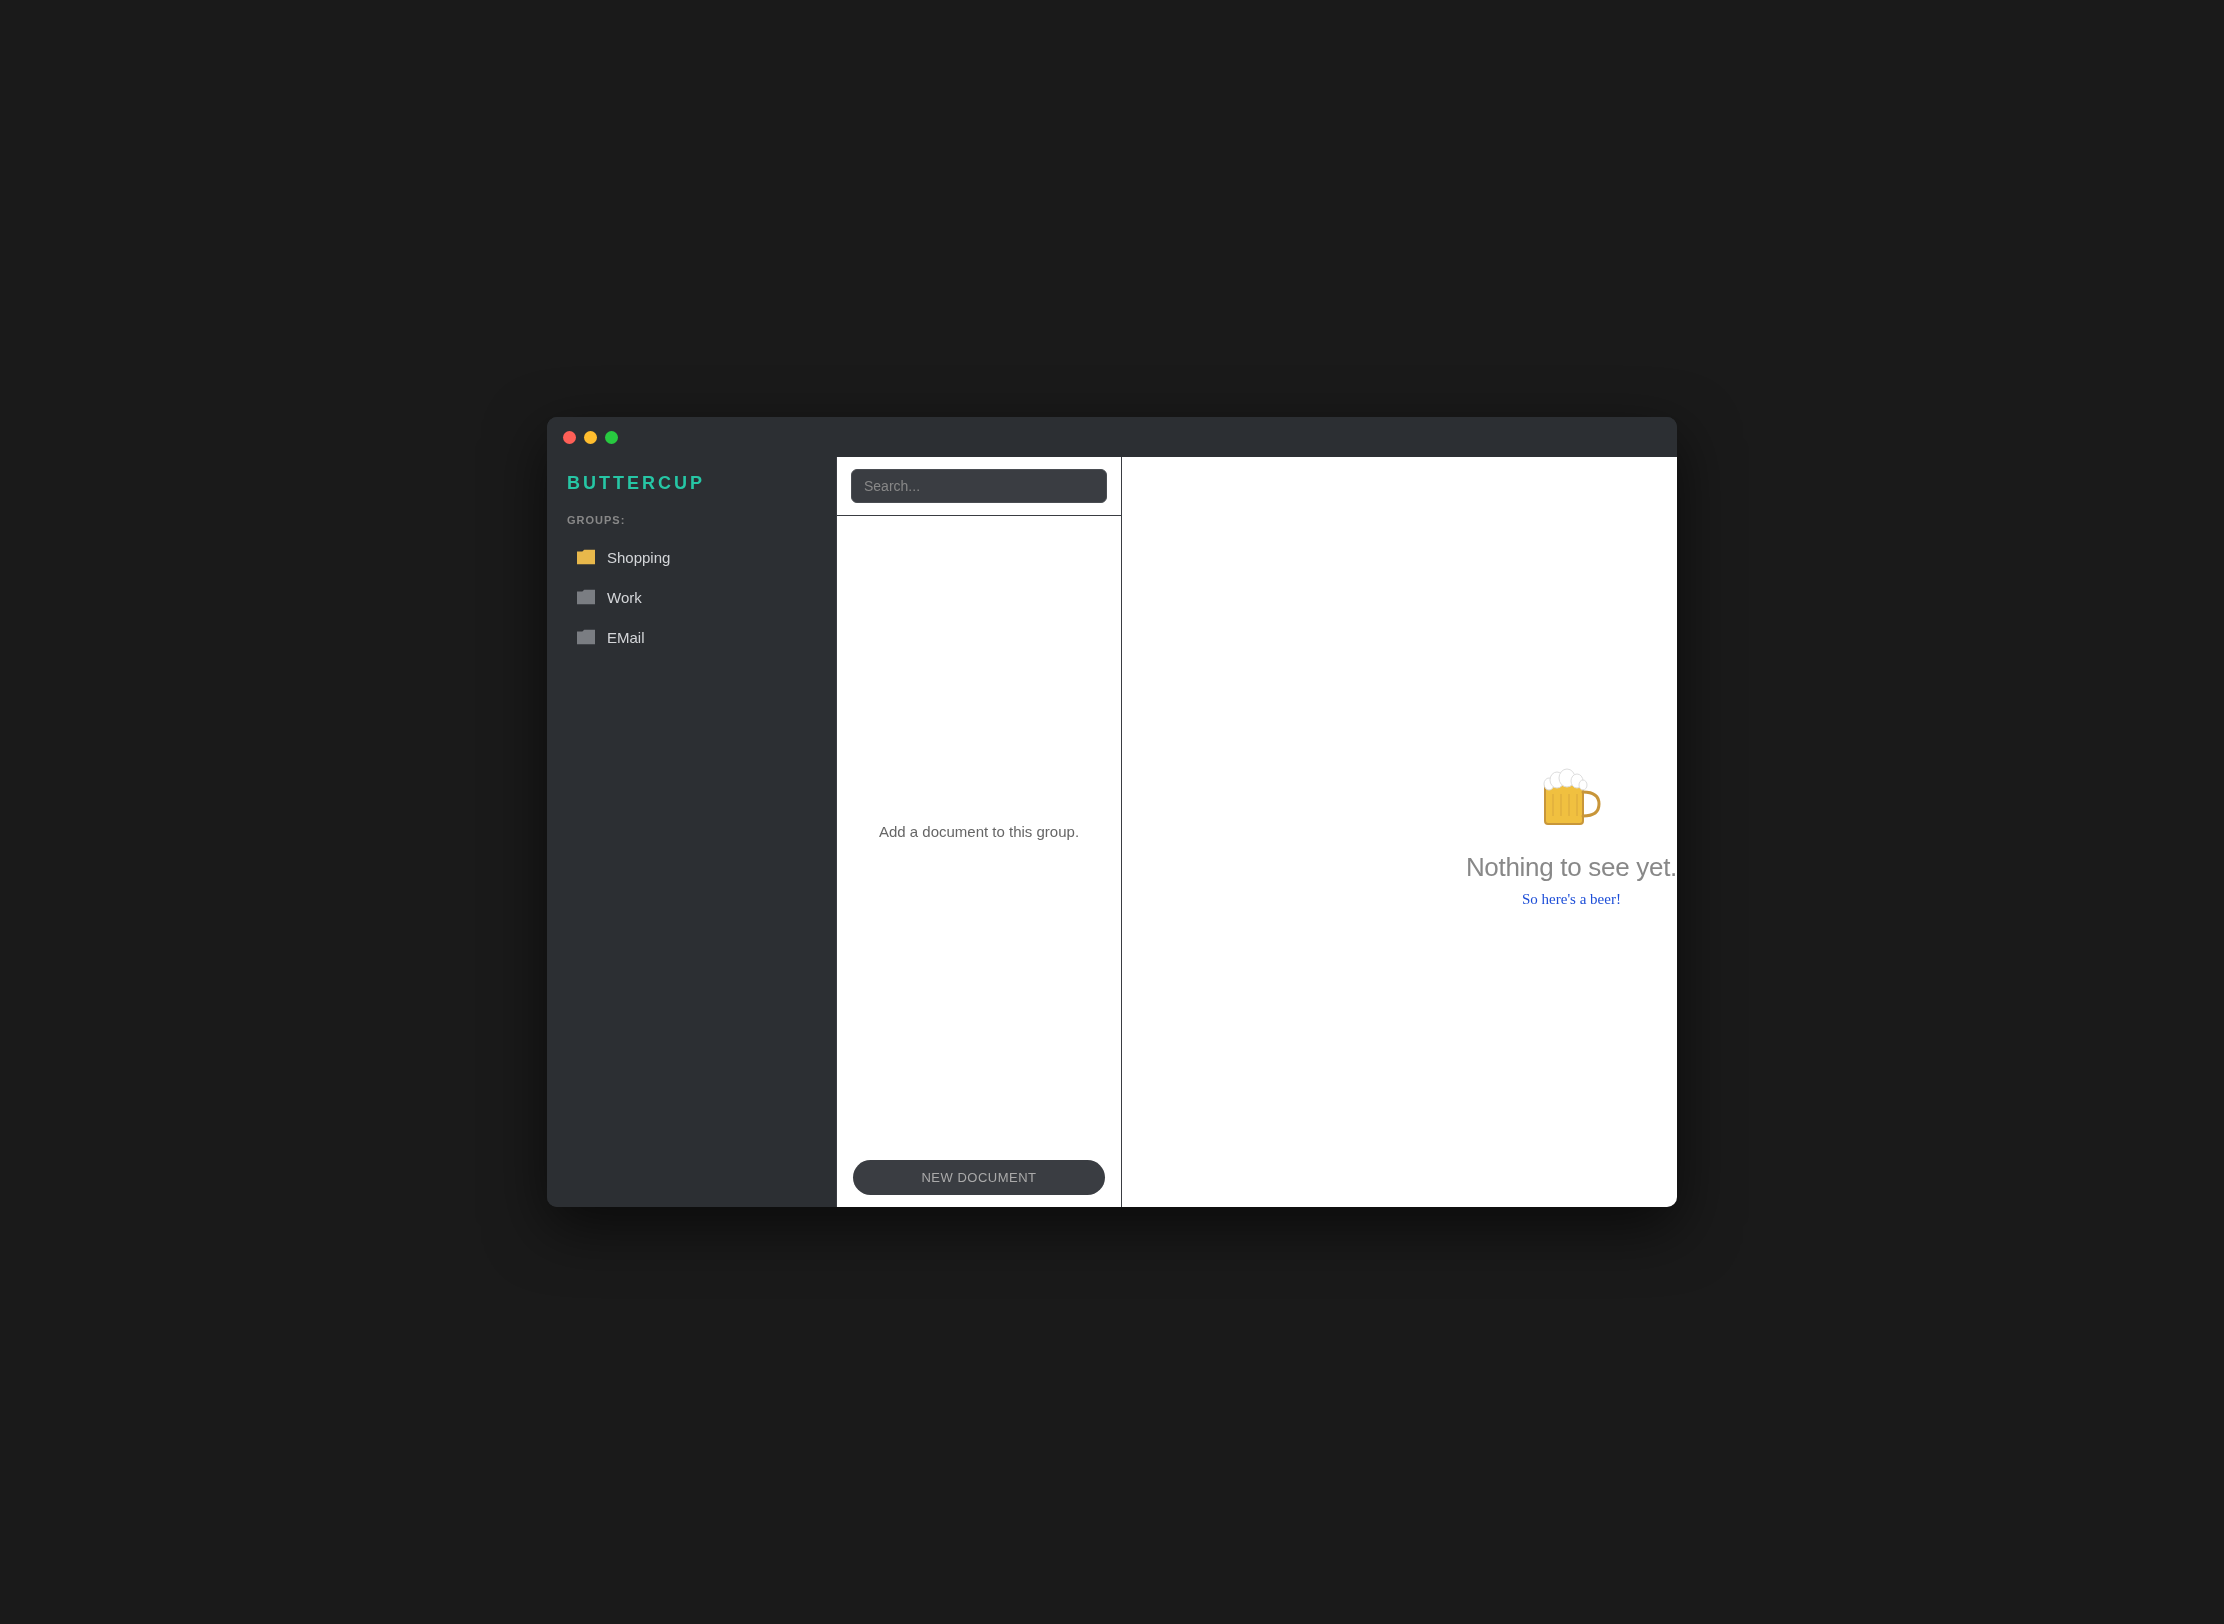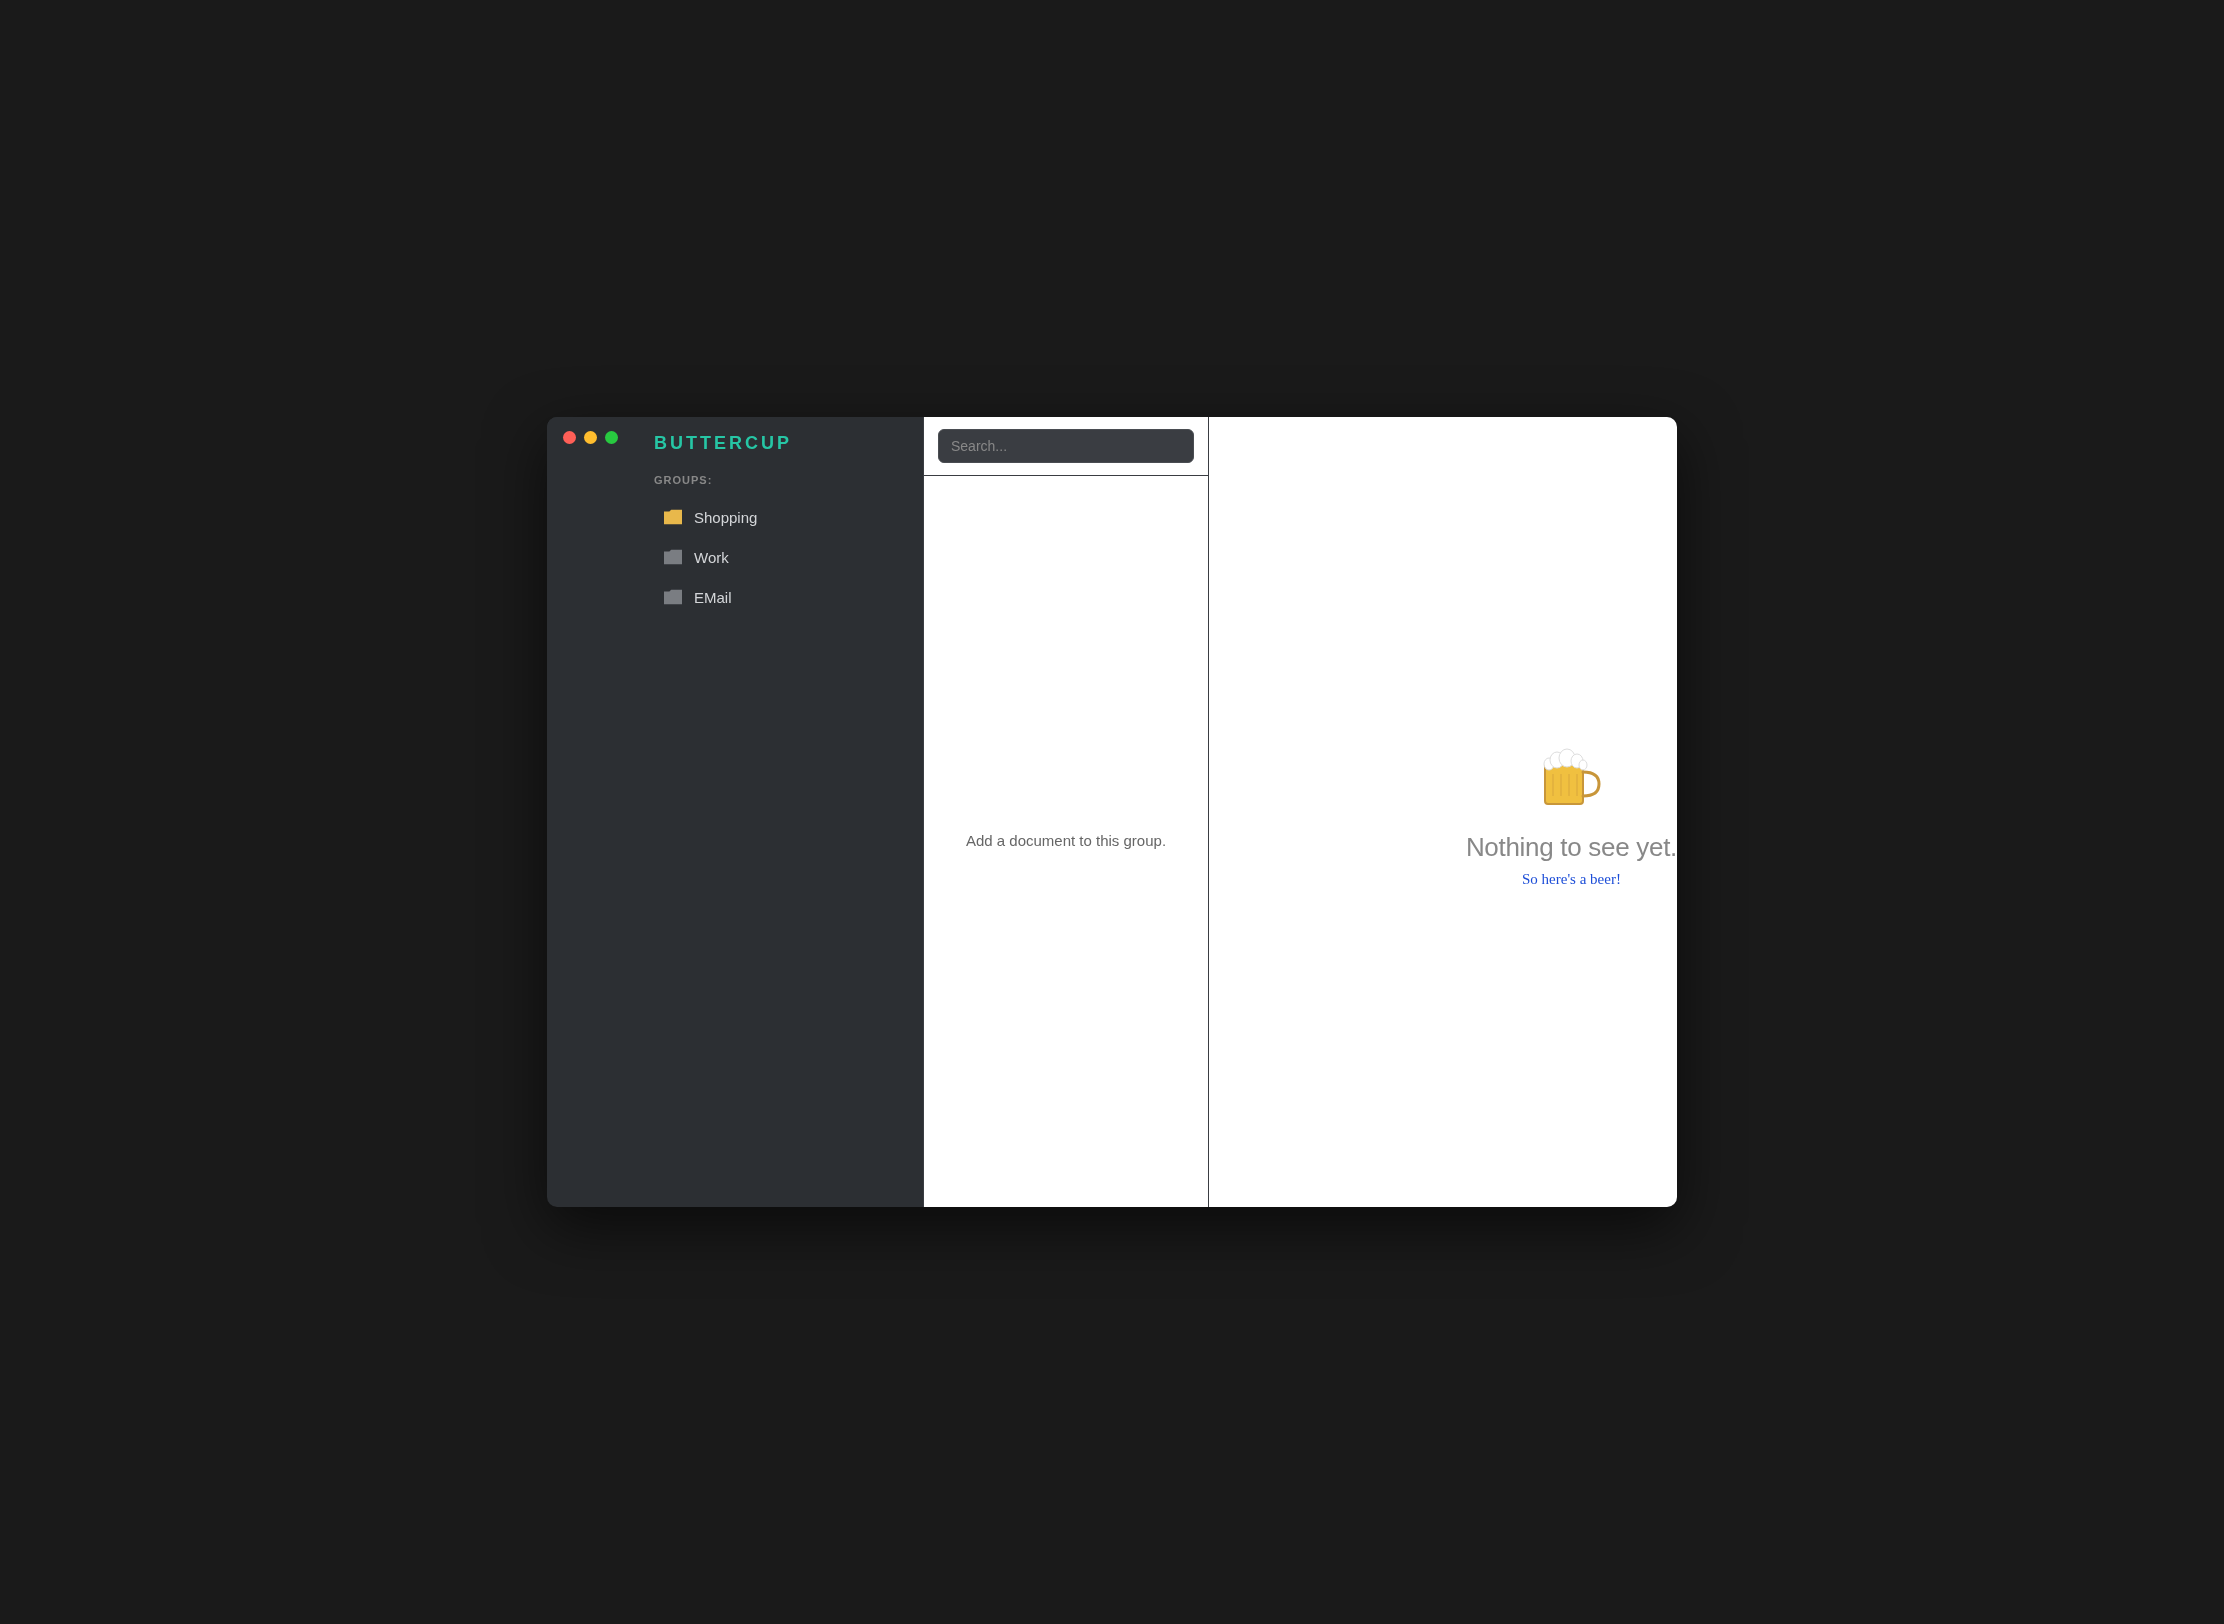--- a/index.html
+++ b/index.html
@@ -13,20 +13,21 @@
       font-family: -apple-system, BlinkMacSystemFont, 'Segoe UI', Helvetica, Arial, sans-serif;
     }
 
     .window {
       width: 1130px;
       height: 790px;
       background: #2c2f33;
       border-radius: 10px;
       overflow: hidden;
       display: flex;
+      flex-direction: column;
       box-shadow: 0 20px 60px rgba(0,0,0,0.6);
     }
 
     
     .titlebar {
       display: flex;
       align-items: center;
       padding: 12px 16px;
       background: #2c2f33;
       flex-shrink: 0;
@@ -292,20 +293,23 @@
 
     <div class="documents-panel">
       <div class="search-bar">
         <input class="search-input" type="text" placeholder="Search..." style="">
       </div>
 
       <div class="documents-list">
         <span class="empty-docs-text">Add a document to this group.</span>
       </div>
 
+      <div class="documents-footer">
+        <button class="new-doc-btn">NEW DOCUMENT</button>
+      </div>
     </div>
 
     <div class="content-area">
       <div class="empty-state">
 
         <div class="beer-icon-container">
           <svg viewBox="0 0 80 80" width="80" height="80">
 
             <rect x="14" y="28" width="38" height="40" rx="3" ry="3" fill="#f0c040" stroke="#c8963a" stroke-width="2"></rect>
 

